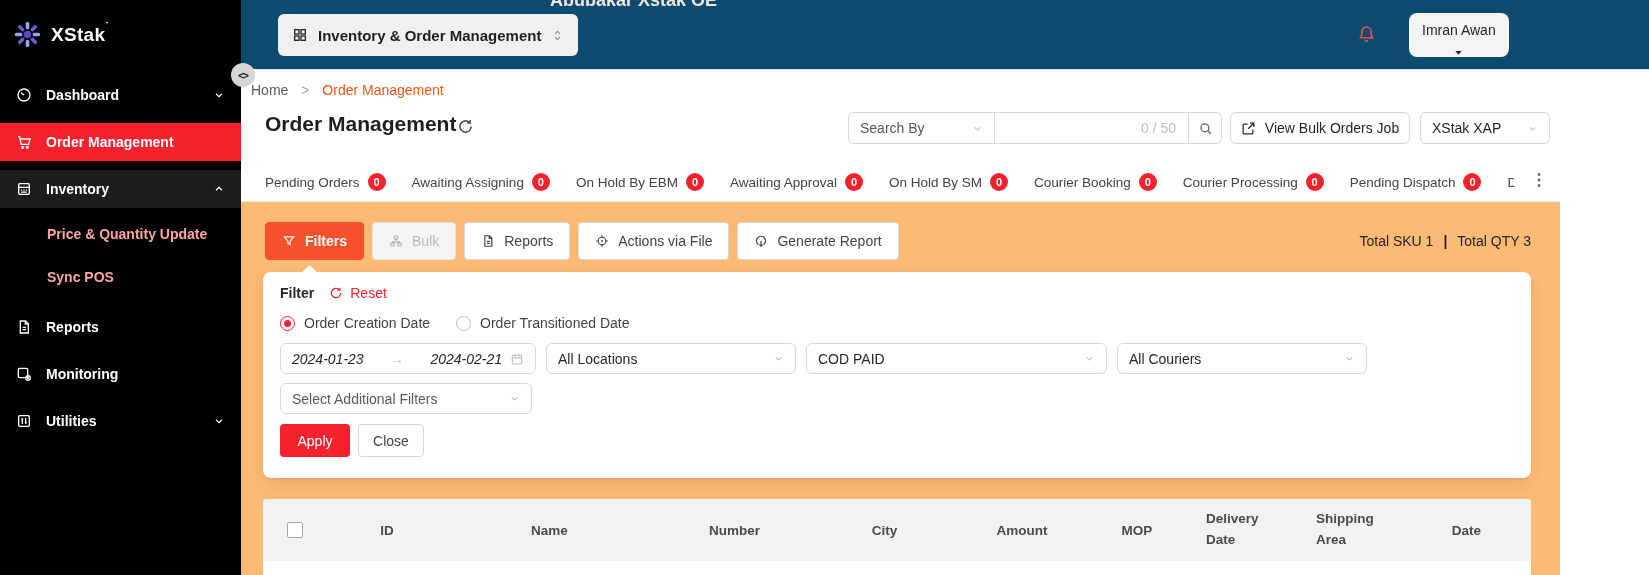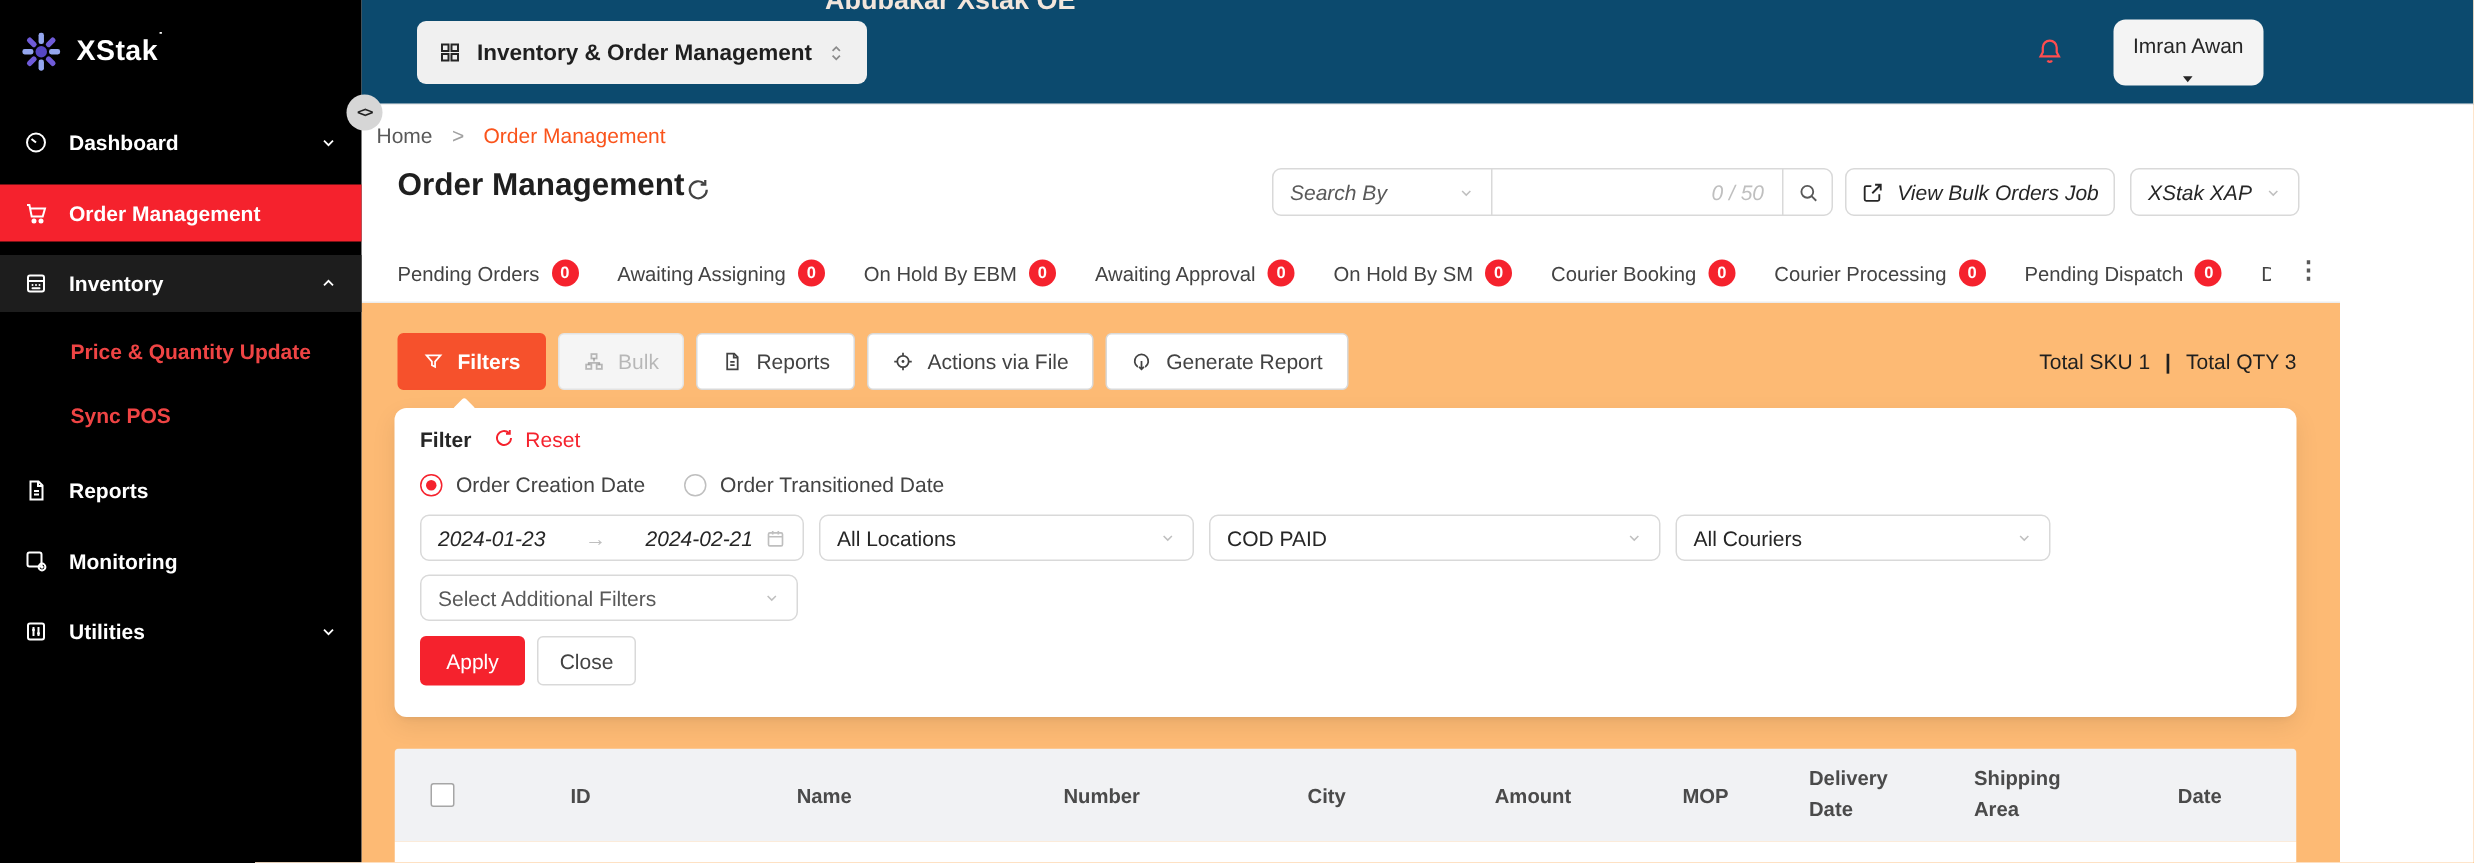--- a/index.html
+++ b/index.html
@@ -11,21 +11,21 @@
   .logo { display:flex; align-items:center; gap:10px; padding:21px 14px 18px 14px; }
   .logo-text { font-size:19px; font-weight:700; letter-spacing:.3px; }
   .logo-mark { font-size:11px; vertical-align:top; position:relative; top:-4px; }
   .nav { padding-top:10px; }
   .nav-item { display:flex; align-items:center; height:38px; padding:0 16px; gap:14px;
               font-size:14px; font-weight:600; color:#fff; cursor:pointer; margin-bottom:9px; }
   .nav-item .lbl { flex:1; }
   .nav-item.active { background:#f5222d; }
   .nav-item.open-bg { background:#1d1d1d; }
   .nav-sub { display:flex; align-items:center; height:34px; padding-left:47px; font-size:14px; font-weight:600;
-             color:#ef4444; cursor:pointer; margin-bottom:9px; }
+             color:#fca5a5; cursor:pointer; margin-bottom:9px; }
   .nav-gap { height:5px; }
   .icn { flex:none; display:inline-flex; }
 
   
   .collapse-btn { position:absolute; left:231px; top:63px; width:24px; height:24px; border-radius:50%;
                   background:#d6d6d6; color:#1f1f1f; border:none; z-index:6; font-size:10px; font-weight:700;
                   display:flex; align-items:center; justify-content:center; letter-spacing:-1px; cursor:pointer;
                   font-family:"DejaVu Sans Mono", monospace; }
 
   
@@ -41,27 +41,27 @@
   .user-name { font-size:14px; color:#262626; }
 
   
   .main { position:absolute; left:241px; top:70px; width:1408px; height:505px; }
   .breadcrumb { position:absolute; left:10px; top:12px; font-size:14px; color:#595959; }
   .breadcrumb .sep { color:#a0a0a0; margin:0 9px; }
   .breadcrumb .current { color:#fa541c; }
   .page-title { position:absolute; left:24px; top:42px; font-size:21px; font-weight:700; color:#1f1f1f; }
   .reload-btn { position:absolute; left:216px; top:48px; color:#434343; background:none; border:none; cursor:pointer; }
 
-  .actions-row { position:absolute; left:607px; top:42px; display:flex; align-items:center; height:32px;font-style:italic; }
+  .actions-row { position:absolute; left:607px; top:42px; display:flex; align-items:center; height:32px; }
   .ctrl-box { height:32px; background:#fff; border:1px solid #d9d9d9; display:flex; align-items:center; font-size:14px; }
   .searchby { width:147px; border-radius:6px 0 0 6px; padding:0 11px; color:#595959; justify-content:space-between; cursor:pointer; }
   .search-input { width:195px; margin-left:-1px; padding:0 12px; justify-content:flex-end; color:#bfbfbf; cursor:text; }
   .search-btn { width:34px; margin-left:-1px; border-radius:0 6px 6px 0; justify-content:center; color:#595959; cursor:pointer; }
   .btn-bulkjobs { width:180px; margin-left:8px; border-radius:6px; justify-content:center; gap:9px; color:#262626; cursor:pointer; }
-  .env-select { width:113px; margin-left:10px; border-radius:6px; padding:0 11px; color:#262626; justify-content:space-between; cursor:pointer; }
+  .env-select { width:130px; margin-left:10px; border-radius:6px; padding:0 11px; color:#262626; justify-content:space-between; cursor:pointer; }
   .chev { color:#bfbfbf; display:inline-flex; }
 
   .tabs { position:absolute; left:24px; top:98px; width:1262px; height:28px; display:flex; gap:26px; align-items:center; overflow:hidden; }
   .tab { display:flex; align-items:center; gap:8px; font-size:13.5px; color:#434343; white-space:nowrap; flex:none; cursor:pointer; }
   .badge { min-width:18px; height:18px; border-radius:9px; background:#f5222d; color:#fff; font-size:11px; font-weight:700;
            display:flex; align-items:center; justify-content:center; padding:0 4px; }
   .tab-partial { flex:none; width:7px; overflow:hidden; font-size:13.5px; color:#434343; }
   .tabs-more { position:absolute; left:1290px; top:100px; font-size:16px; font-weight:700; color:#595959; background:none; border:none; cursor:pointer; }
   .tabs-border { position:absolute; left:0; top:131px; width:1319px; border-bottom:1px solid #ededed; }
 
@@ -74,21 +74,21 @@
   .tbtn.disabled { background:#f5f5f5; border-color:#e3e3e3; color:rgba(0,0,0,.25); cursor:not-allowed; }
   .totals { position:absolute; right:29px; top:31px; font-size:14px; color:#1f1f1f; }
   .totals .bar { font-weight:700; margin:0 10px; }
 
   
   .popover { position:absolute; left:22px; top:70px; width:1268px; height:206px; background:#fff; border-radius:8px;
              box-shadow:0 6px 16px rgba(0,0,0,.08), 0 3px 6px -4px rgba(0,0,0,.12); }
   .popover .arrow { position:absolute; left:41px; top:-5px; width:11px; height:11px; background:#fff; transform:rotate(45deg); border-radius:2px; }
   .fp-row1 { position:absolute; left:17px; top:13px; display:flex; align-items:center; gap:15px; }
   .fp-title { font-size:14px; font-weight:600; color:#262626; }
-  .fp-reset { display:flex; align-items:flex-start; gap:7px; color:#f5222d; font-size:14px; background:none; border:none; cursor:pointer; font-family:inherit; }
+  .fp-reset { display:flex; align-items:center; gap:7px; color:#f5222d; font-size:14px; background:none; border:none; cursor:pointer; font-family:inherit; }
   .fp-radios { position:absolute; left:17px; top:43px; display:flex; gap:26px; align-items:center; }
   .radio-opt { display:flex; align-items:center; gap:9px; font-size:14px; color:#434343; cursor:pointer; }
   .radio { width:15px; height:15px; border-radius:50%; border:1px solid #bfbfbf; background:#fff; display:inline-flex; align-items:center; justify-content:center; }
   .radio.on { border:1px solid #f5222d; }
   .radio.on::after { content:""; width:7px; height:7px; border-radius:50%; background:#f5222d; }
   .fp-controls { position:absolute; left:17px; top:71px; display:flex; gap:10px; }
   .fctl { height:31px; border:1px solid #d9d9d9; border-radius:6px; background:#fff; display:flex; align-items:center;
           padding:0 11px; font-size:14px; color:#262626; cursor:pointer; }
   .daterange { width:256px; gap:8px;font-style:italic; }
   .daterange .arr { color:#bfbfbf; flex:1; text-align:center; }

